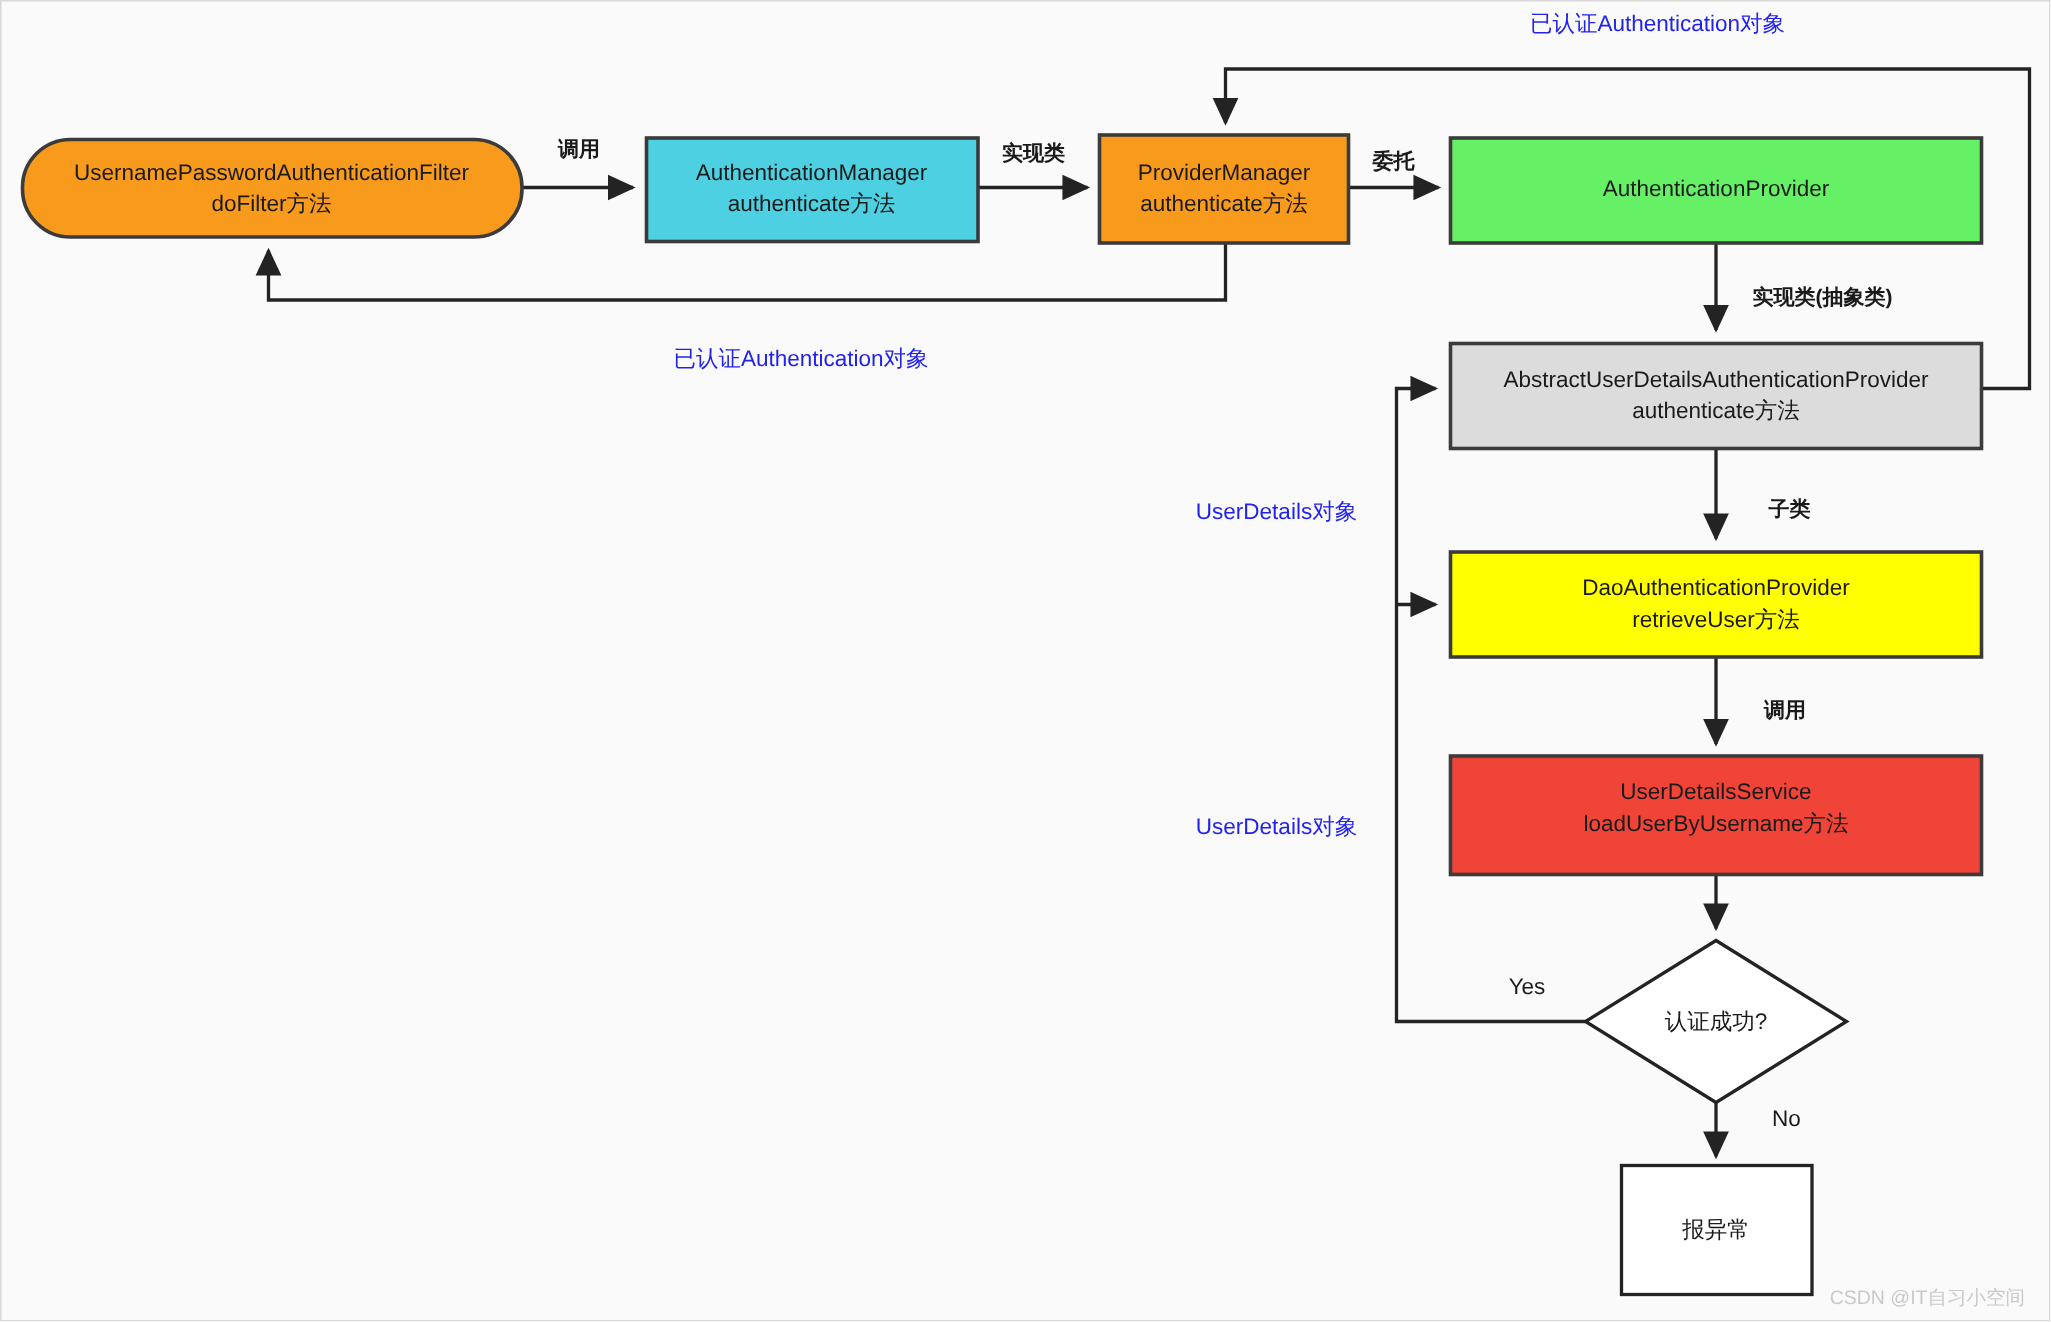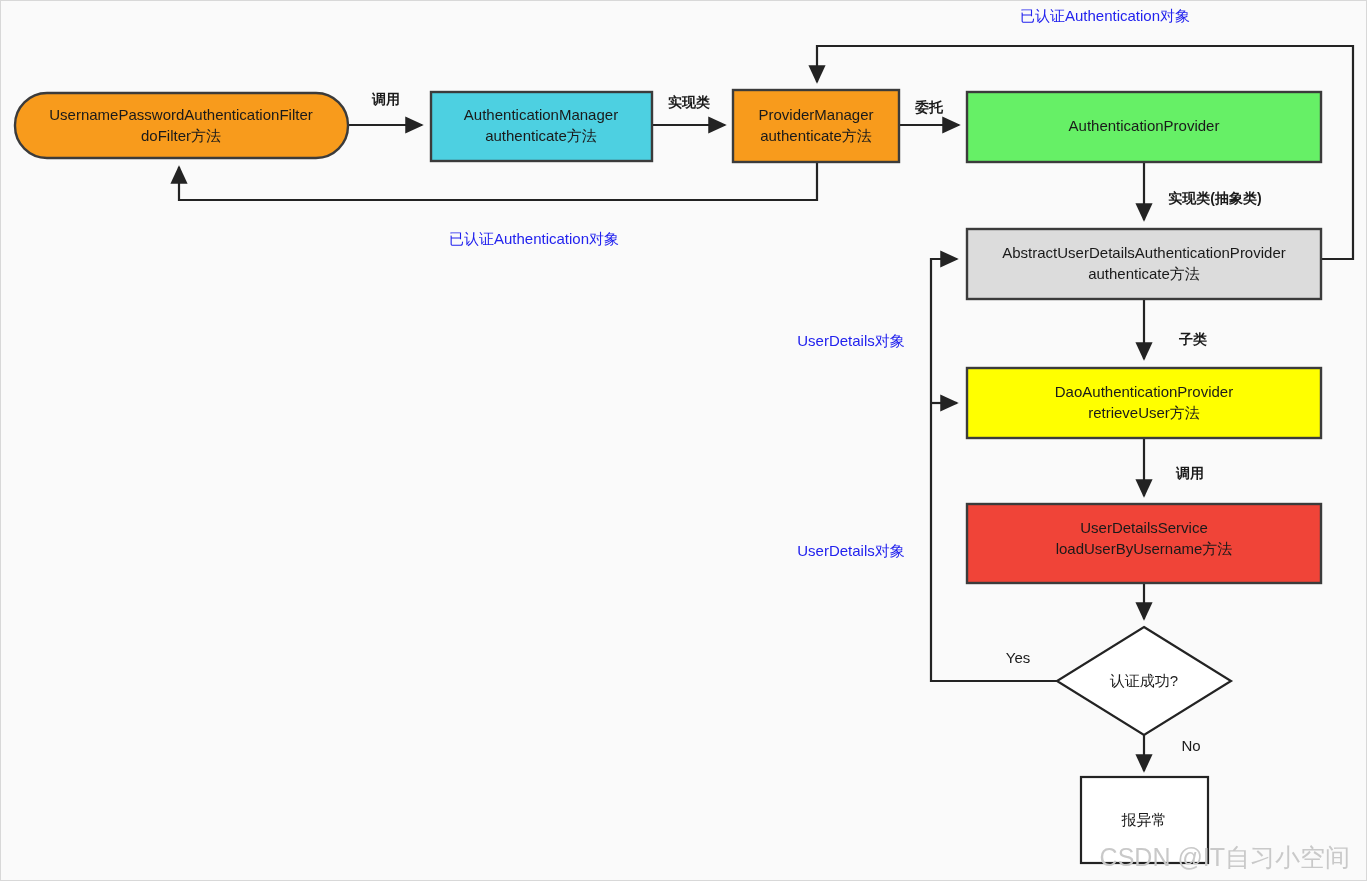--- a/index.html
+++ b/index.html
@@ -67,21 +67,21 @@
   }
   .node-shape-thin {
     stroke: #232323;
     stroke-width: 2.2;
   }
   .watermark {
     position: absolute;
     right: 16px;
     bottom: 6px;
     font-family: "Liberation Sans", sans-serif;
-    font-size: 25px;
+    font-size: 13px;
     color: #c9c9c9;
     white-space: nowrap;
     user-select: none;
   }
 </style>
 </head>
 <body>
 
 <div id="canvas">
 

